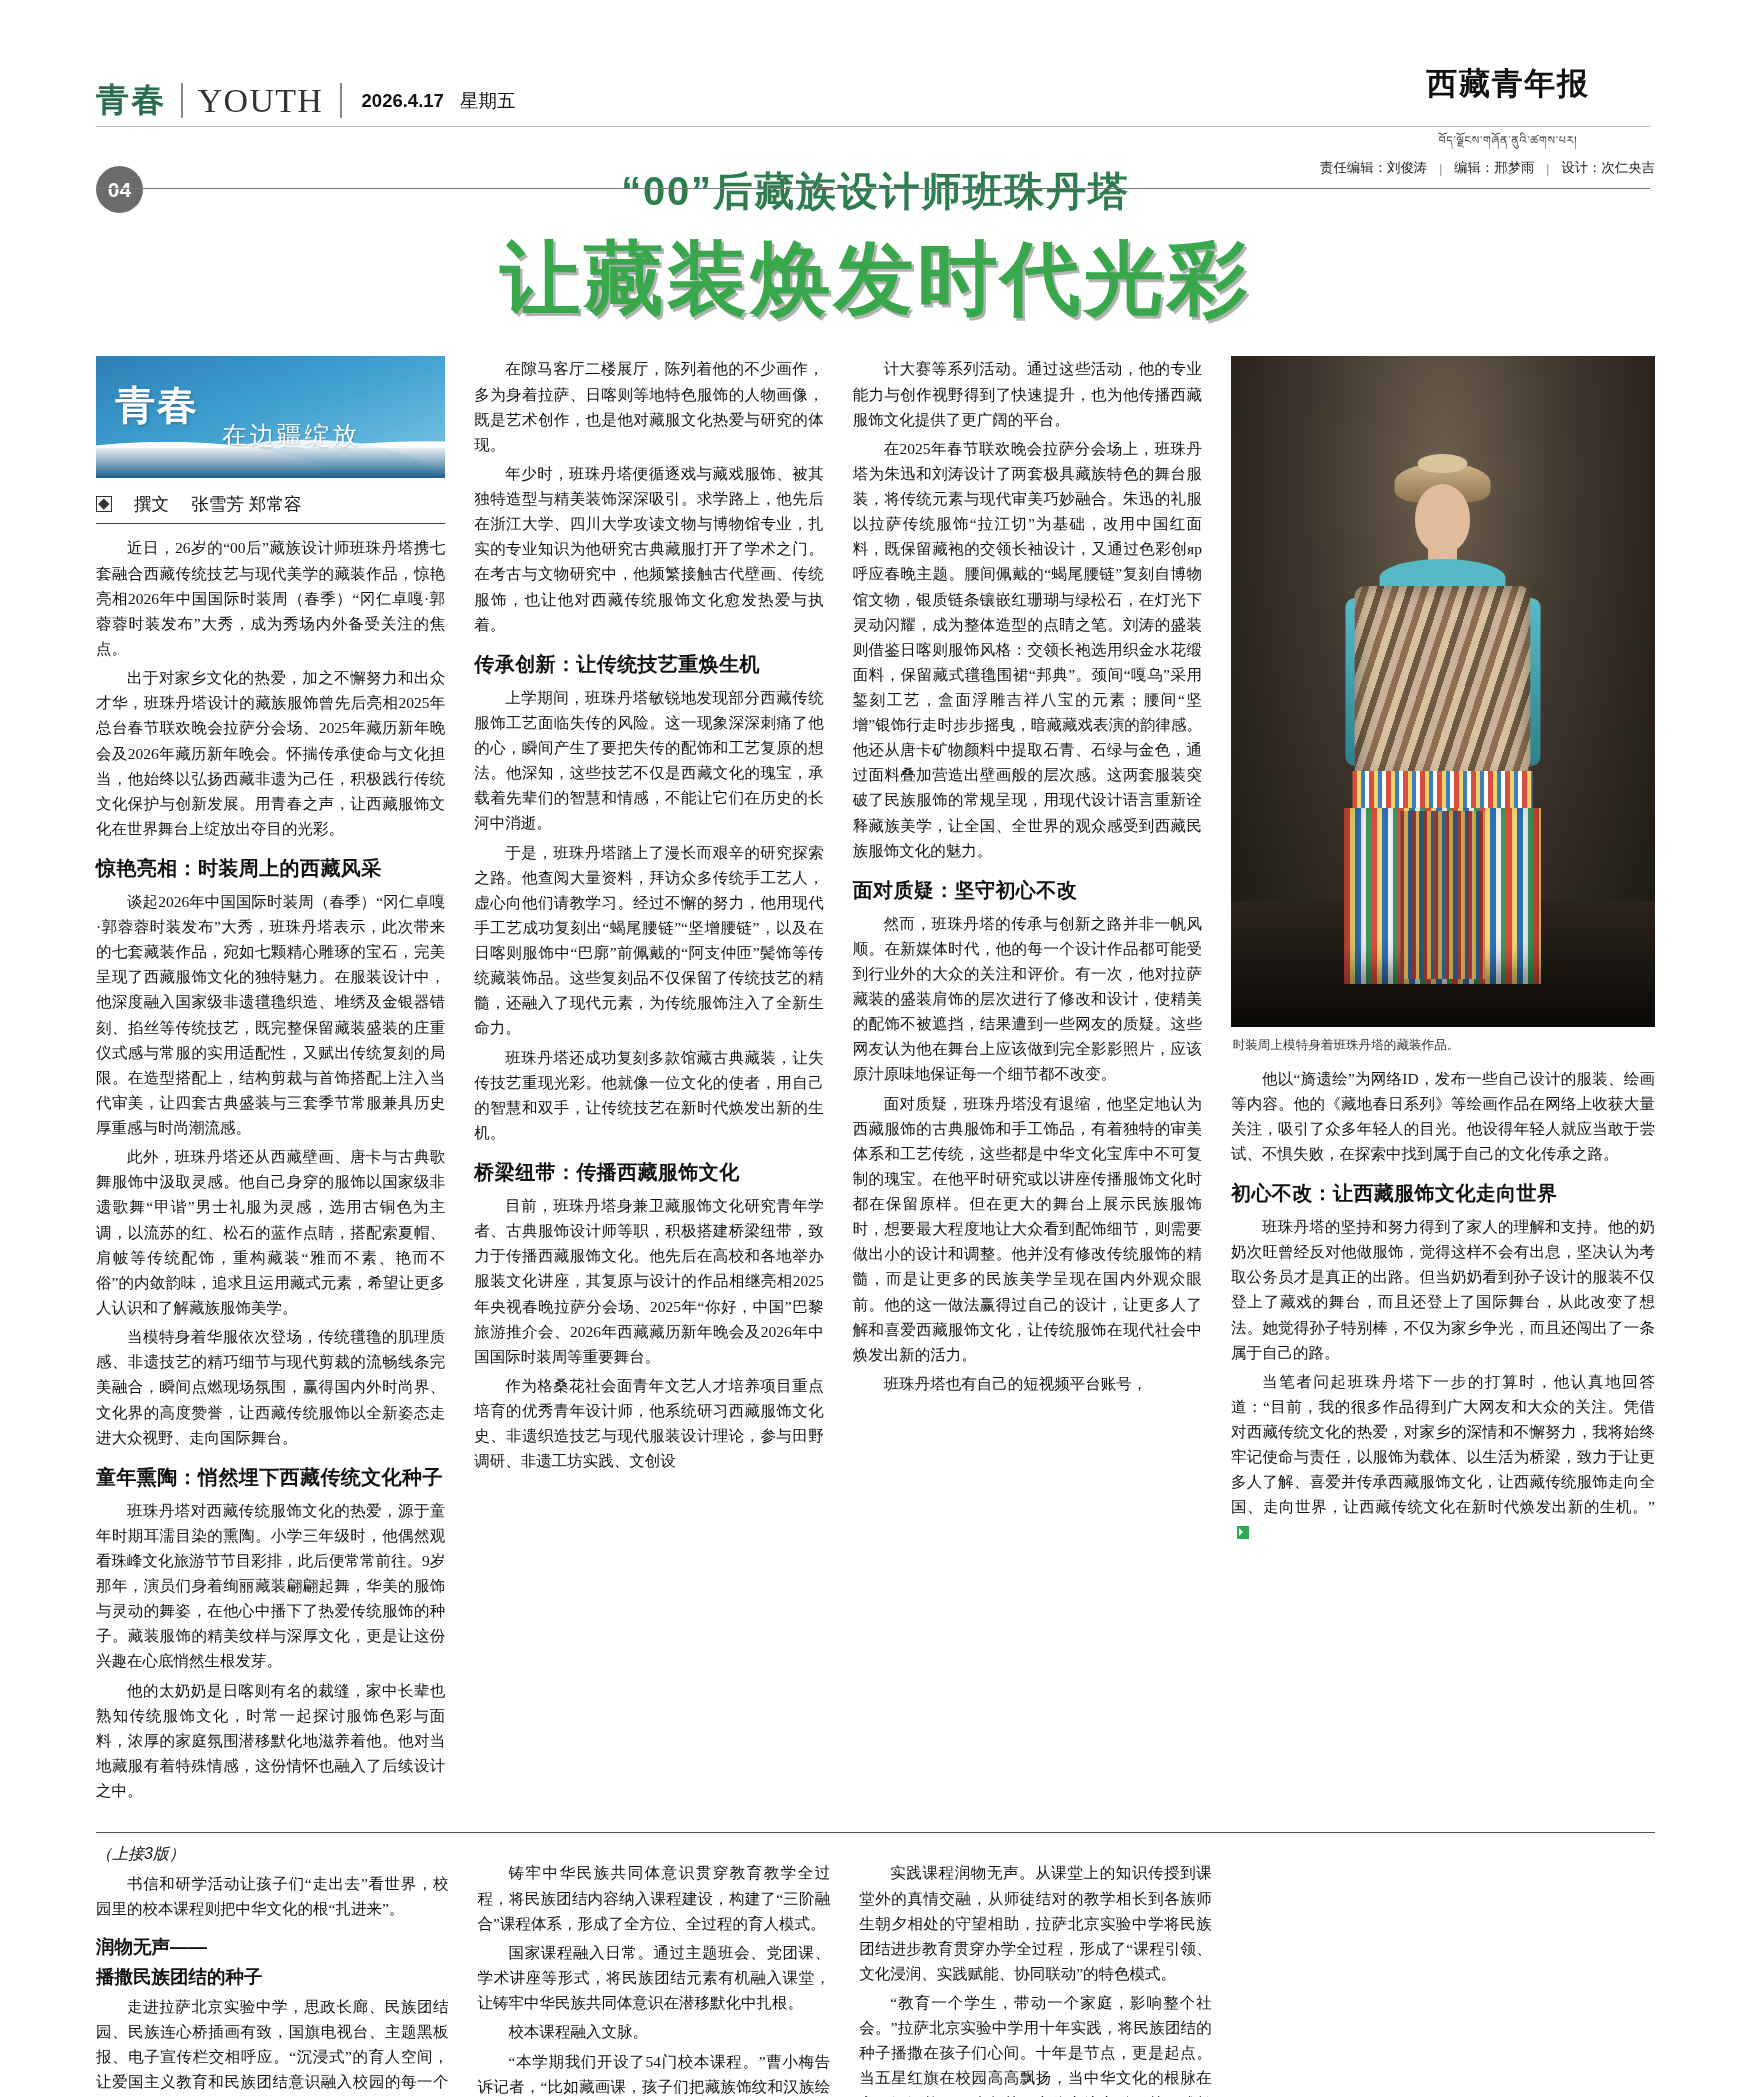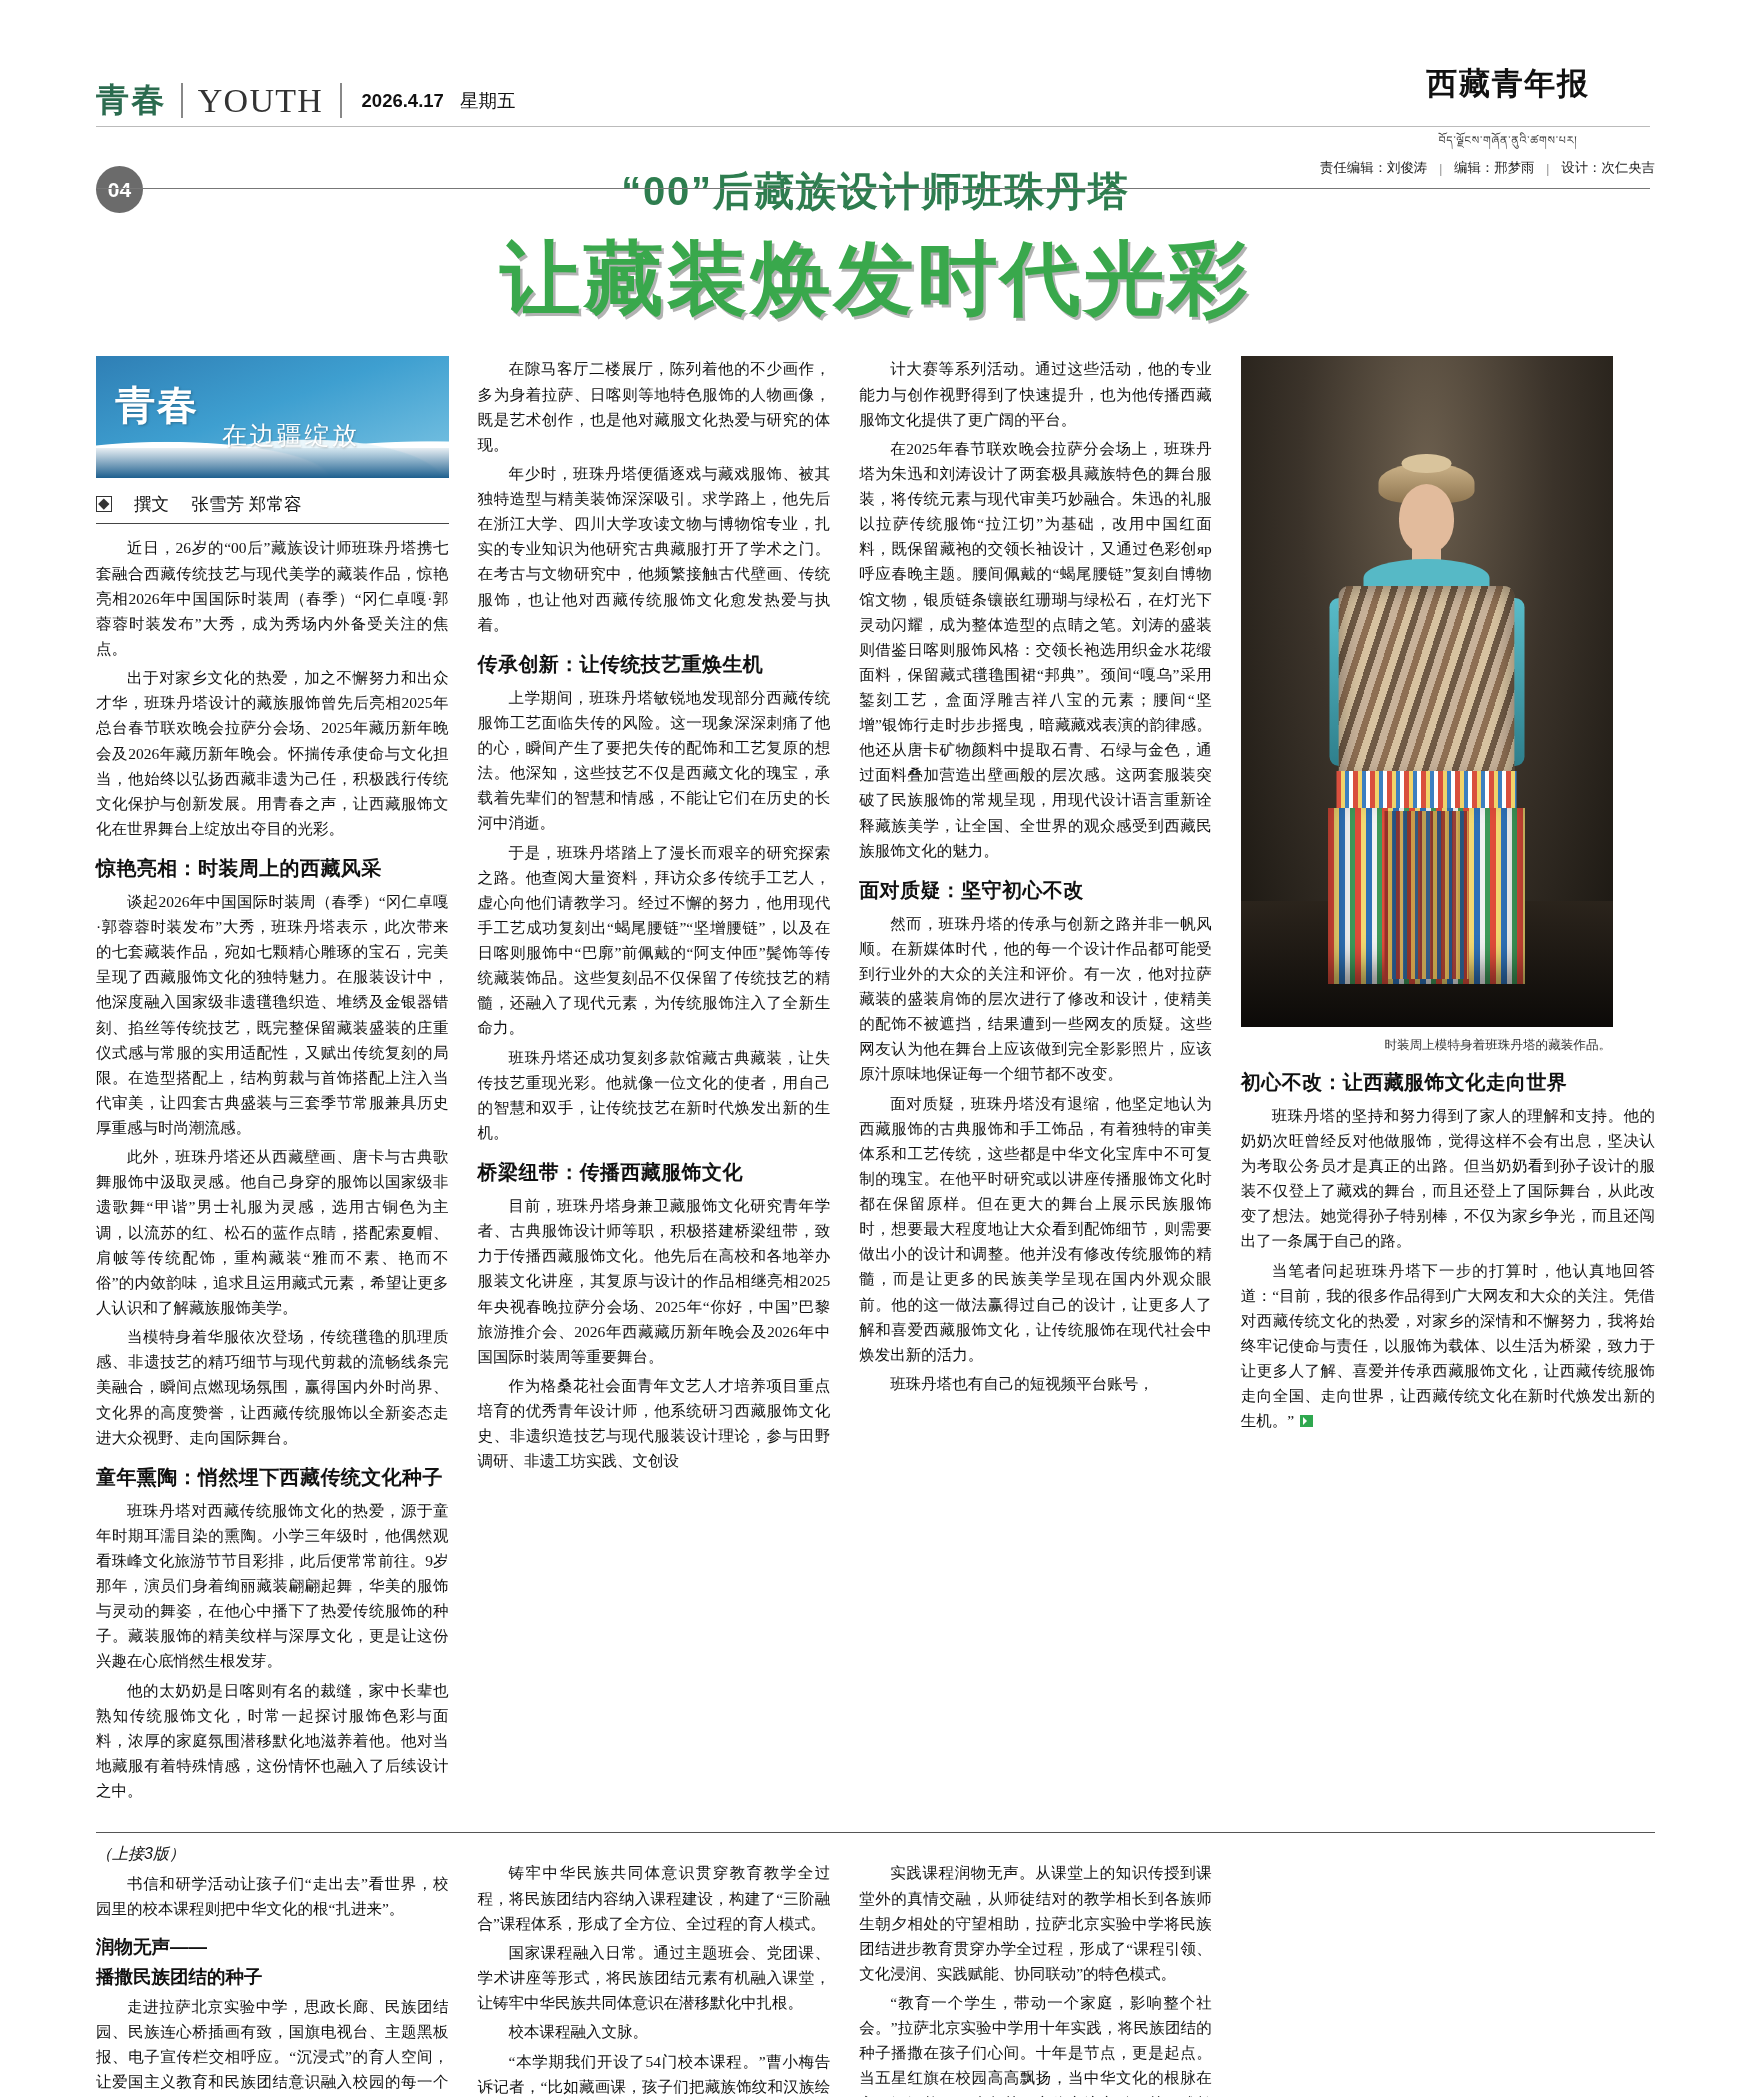--- a/index.html
+++ b/index.html
@@ -239,21 +239,21 @@
   }
   .byline .pen::after {
     content: "";
     position: absolute; left: 3.4px; top: 3.4px;
     width: 7.6px; height: 7.6px;
     background: #333;
     transform: rotate(45deg);
   }
 
   
-  .photo-block { width: 372px; text-align: right; }
+  .photo-block { width: 424px; }
   .photo {
     width: 100%;
     height: 671px;
     position: relative;
     overflow: hidden;
     background: #2a2520;
   }
   .photo .bg {
     position: absolute; inset: 0;
     background:
@@ -479,20 +479,21 @@
             <div class="sleeveR"></div>
             <div class="robe"></div>
             <div class="belt"></div>
             <div class="skirt"></div>
             <div class="apron"></div>
           </div>
         </div>
         <div class="photo-cap">时装周上模特身着班珠丹塔的藏装作品。</div>
       </div>
 
+      <p class="body" style="margin-top:11px">他以“旖遗绘”为网络ID，发布一些自己设计的服装、绘画等内容。他的《藏地春日系列》等绘画作品在网络上收获大量关注，吸引了众多年轻人的目光。他设得年轻人就应当敢于尝试、不惧失败，在探索中找到属于自己的文化传承之路。</p>
 
       <h3 class="sub">初心不改：让西藏服饰文化走向世界</h3>
       <p class="body">班珠丹塔的坚持和努力得到了家人的理解和支持。他的奶奶次旺曾经反对他做服饰，觉得这样不会有出息，坚决认为考取公务员才是真正的出路。但当奶奶看到孙子设计的服装不仅登上了藏戏的舞台，而且还登上了国际舞台，从此改变了想法。她觉得孙子特别棒，不仅为家乡争光，而且还闯出了一条属于自己的路。</p>
       <p class="body"><span>当笔者问起班珠丹塔下一步的打算时，他认真地回答道：“目前，我的很多作品得到广大网友和大众的关注。凭借对西藏传统文化的热爱，对家乡的深情和不懈努力，我将始终牢记使命与责任，以服饰为载体、以生活为桥梁，致力于让更多人了解、喜爱并传承西藏服饰文化，让西藏传统服饰走向全国、走向世界，让西藏传统文化在新时代焕发出新的生机。”</span><span class="endmark"></span></p>
     </div>
   </div>
 
   <div class="bottom-rule"></div>
 
   <div class="cols" style="margin-top:0">

